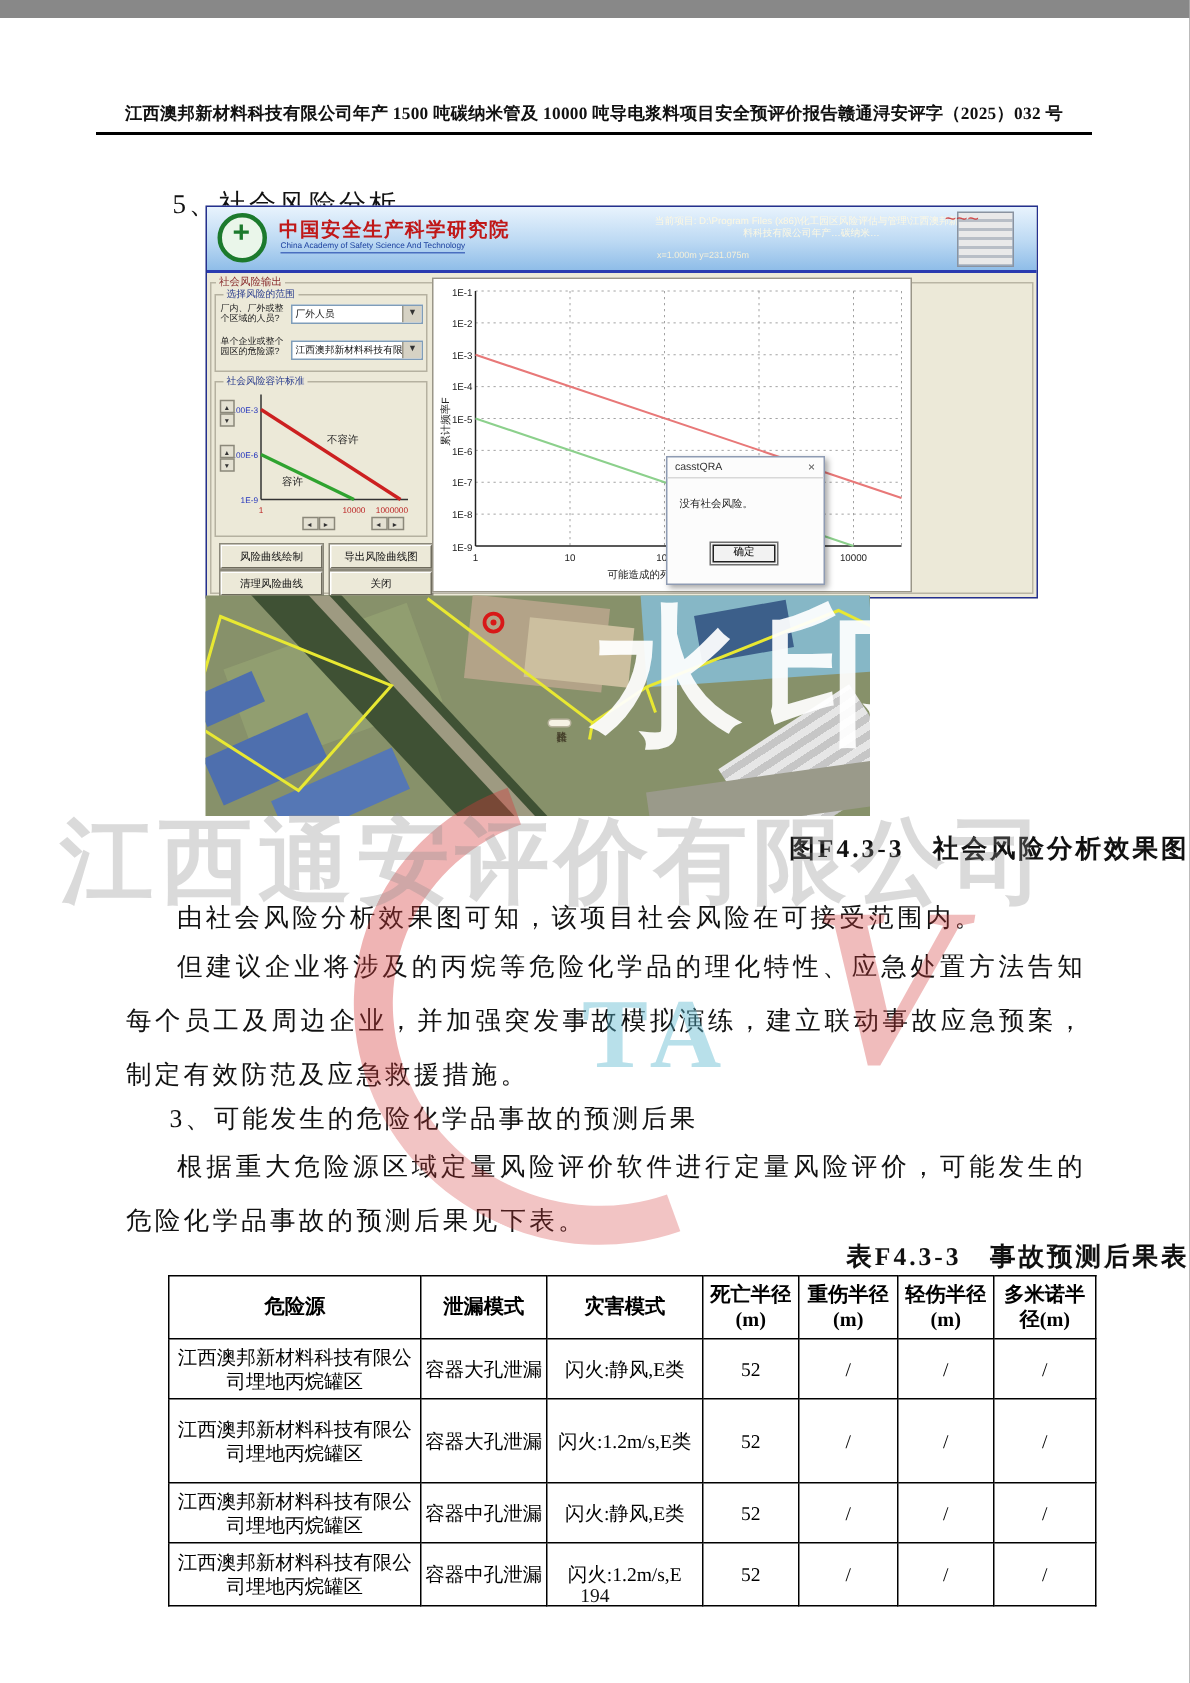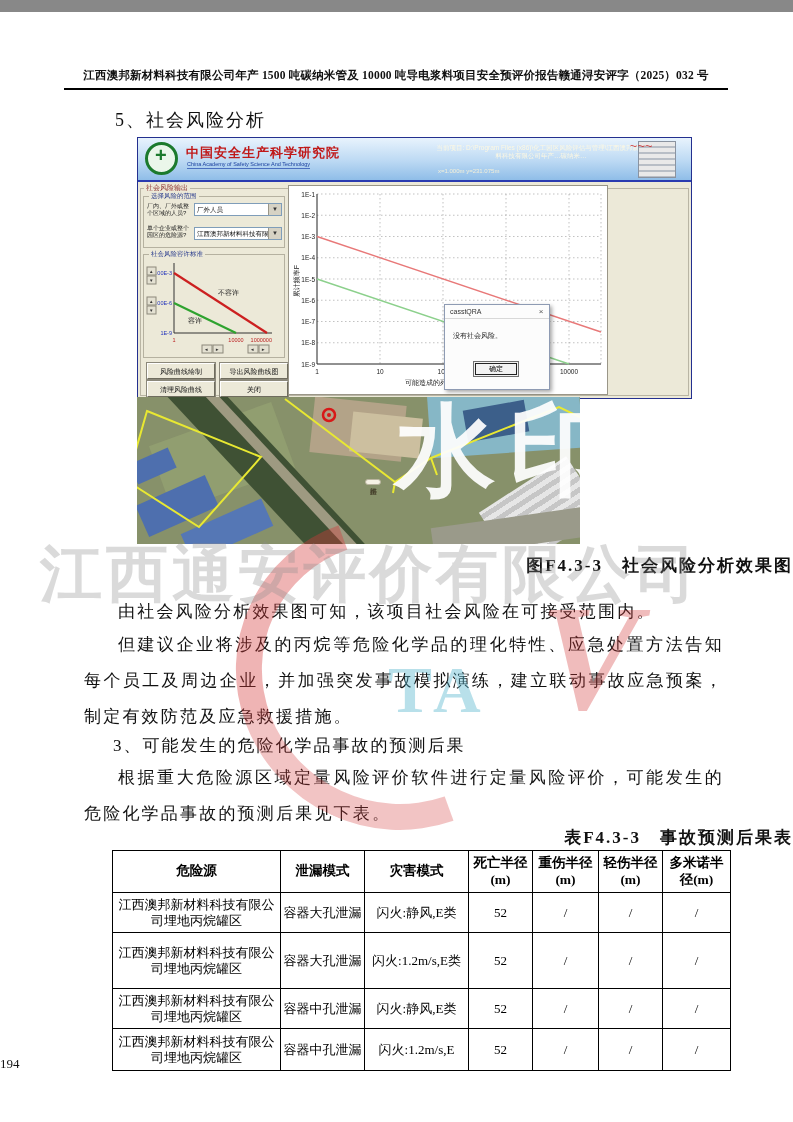--- a/index.html
+++ b/index.html
@@ -70,30 +70,30 @@
   .wm-company{left:40px;top:520px;width:760px;font-size:62px;font-weight:bold;
       color:rgba(140,140,140,.32);letter-spacing:4px;white-space:nowrap;z-index:40;pointer-events:none;}
   .wm-logo{z-index:30;pointer-events:none;}
   .wm-arc{left:235px;top:505px;width:270px;height:260px;border:26px solid transparent;
       border-left-color:rgba(212,60,60,.38);border-bottom-color:rgba(212,60,60,.30);
       border-radius:50%;transform:rotate(25deg);}
   .wm-v{left:540px;top:560px;font-size:150px;font-weight:bold;font-style:italic;
       color:rgba(212,60,60,.34);}
   .wm-ta{left:388px:top:640px;left:388px;top:640px;font-size:66px;font-weight:bold;
       color:rgba(85,180,205,.42);letter-spacing:6px;}
-  .pagenum{left:0;top:1044px;width:793px;font-size:13px;}
+  .pagenum{left:0;top:1044px;width:793px;text-align:center;font-size:13px;}
 </style>
 </head>
 <body>
 
 <div class="page">
 
   <div class="abs doc-header doc-text">江西澳邦新材料科技有限公司年产 1500 吨碳纳米管及 10000 吨导电浆料项目安全预评价报告赣通浔安评字（2025）032 号</div>
 
-  <div class="abs sec-title doc-text" style="top:96px;">5、社会风险分析</div>
+  <div class="abs sec-title doc-text" style="top:112px;">5、社会风险分析</div>
 
   <div class="abs app">
     <div class="abs app-header">
       <div class="abs logo"></div>
       <div class="abs org-cn">中国安全生产科学研究院</div>
       <div class="abs org-en">China Academy of Safety Science And Technology</div>
       <div class="abs proj-path">当前项目: D:\Program Files (x86)\化工园区风险评估与管理\江西澳邦新材料科技有限公司年产…碳纳米…</div>
       <div class="abs coords">x=1.000m  y=231.075m</div>
       <div class="abs building"></div>
       <div class="abs scribble">~~~</div>

